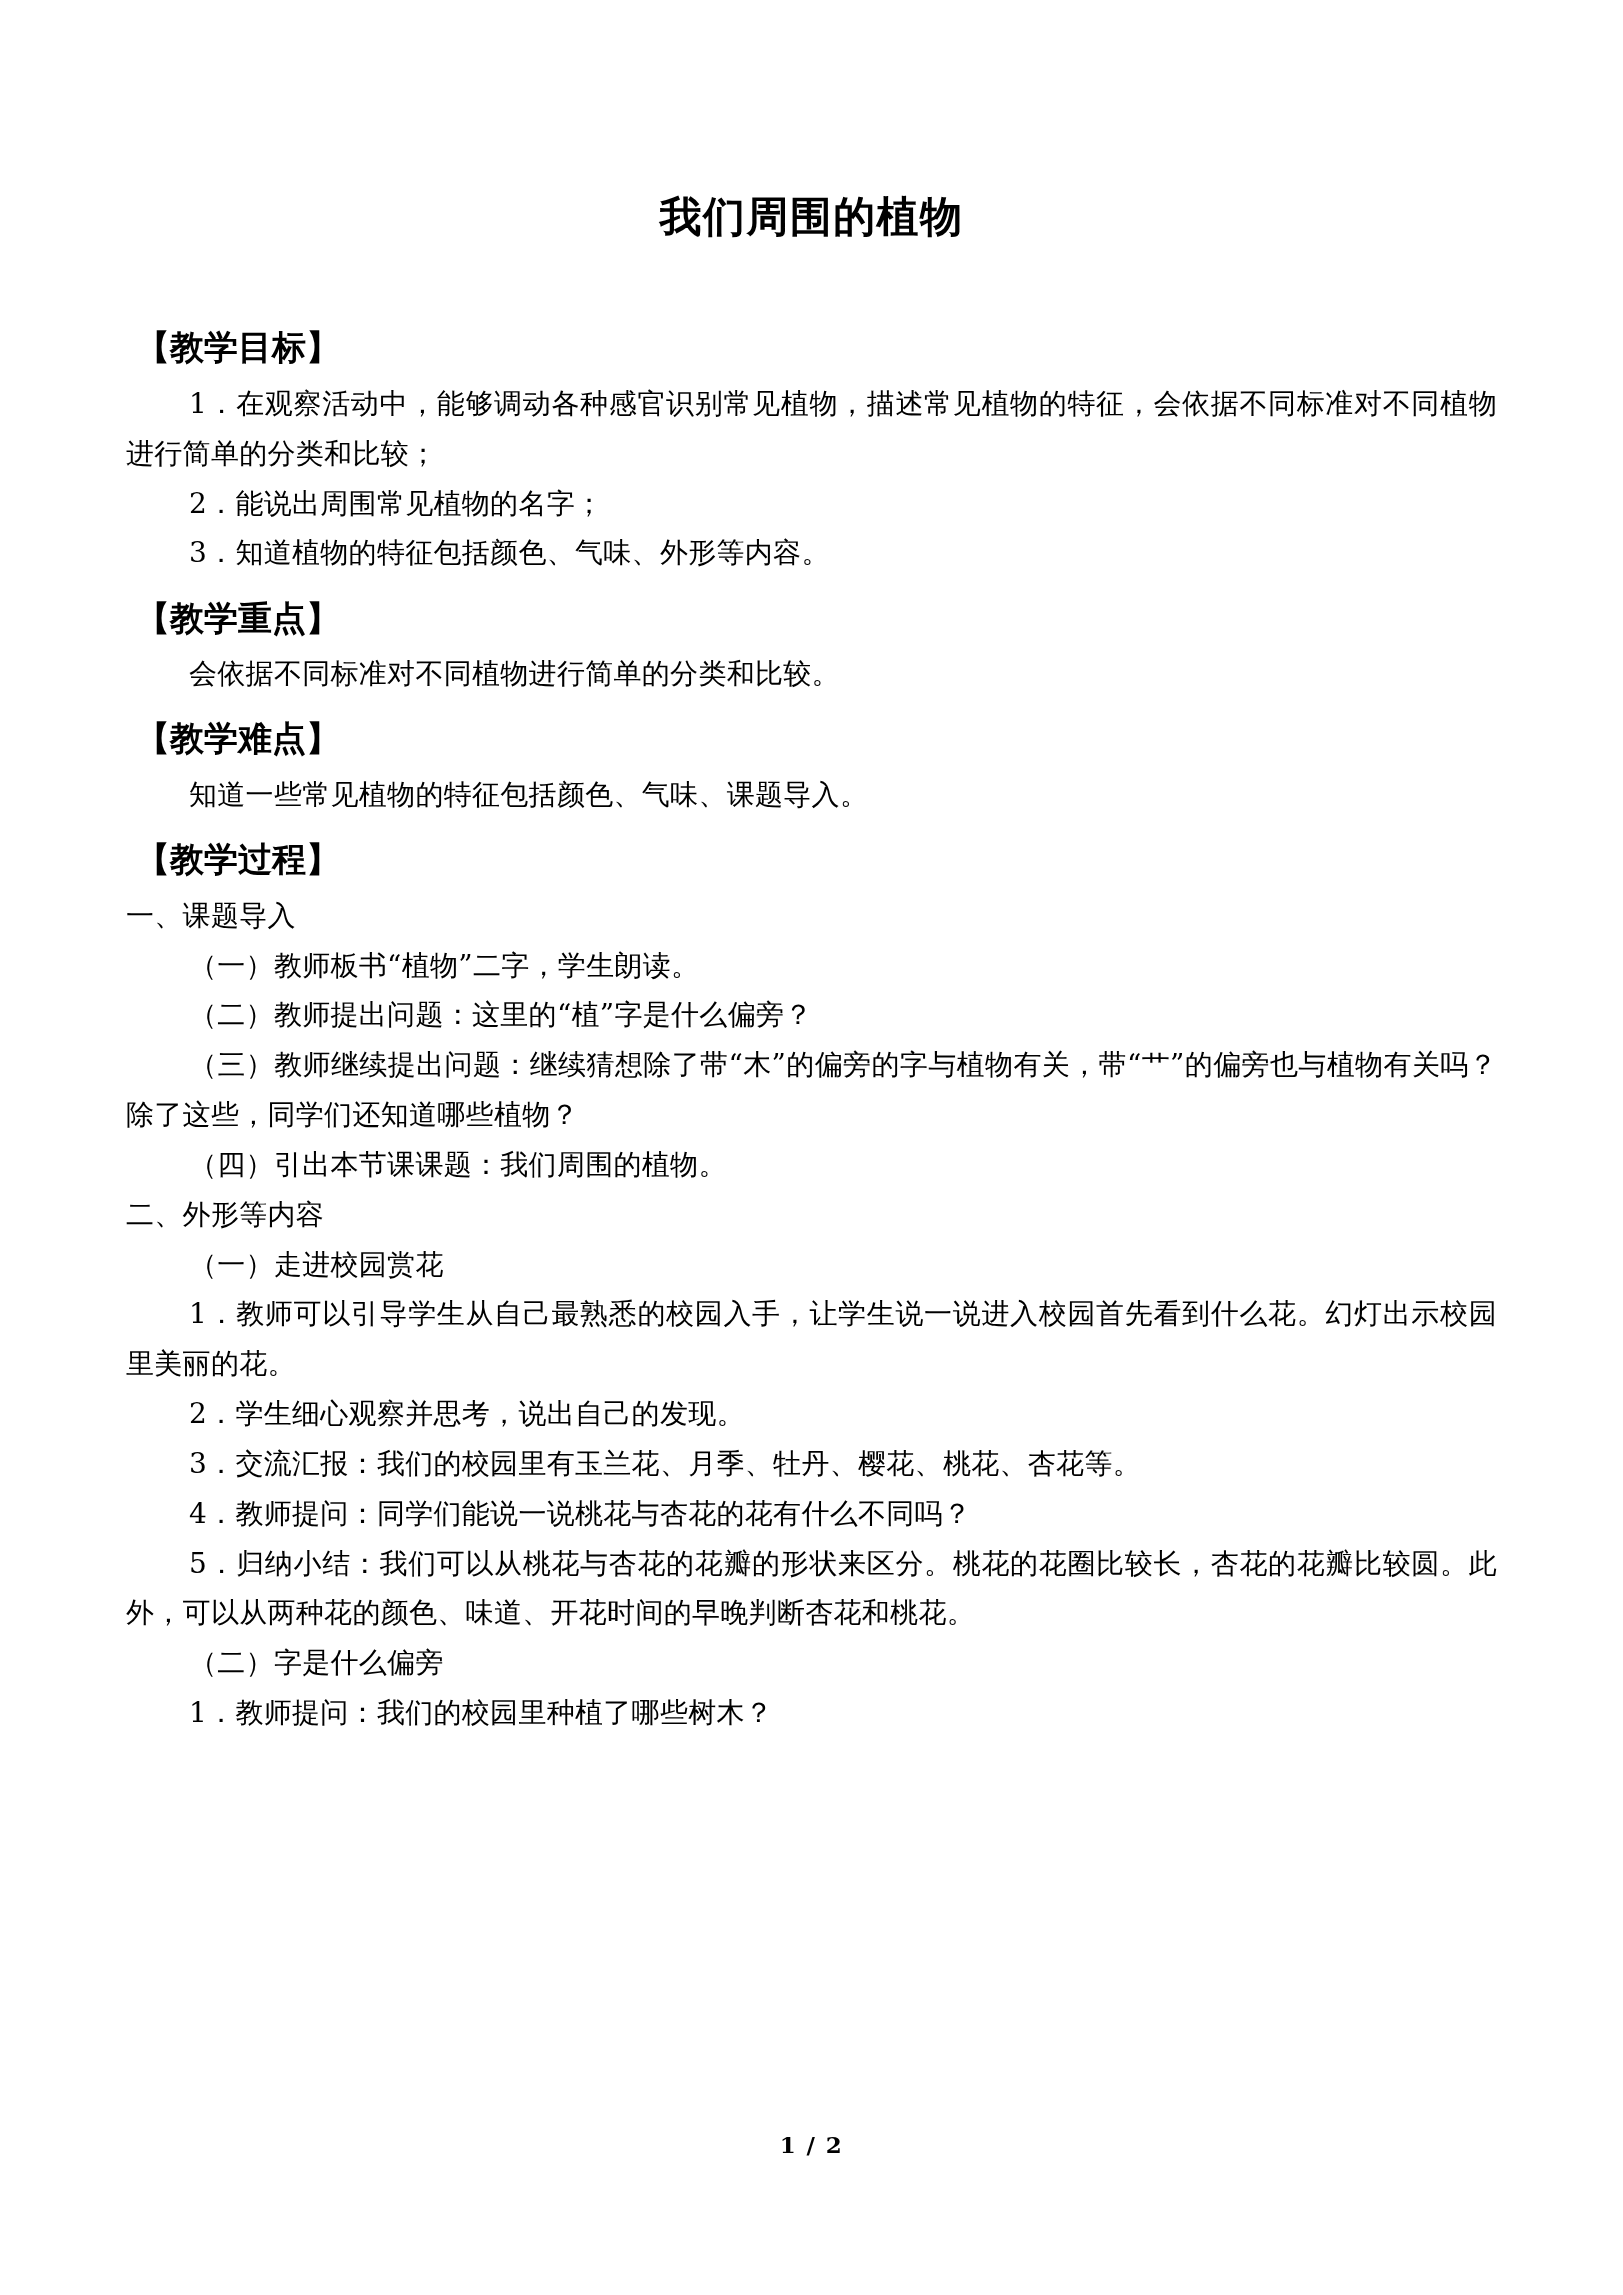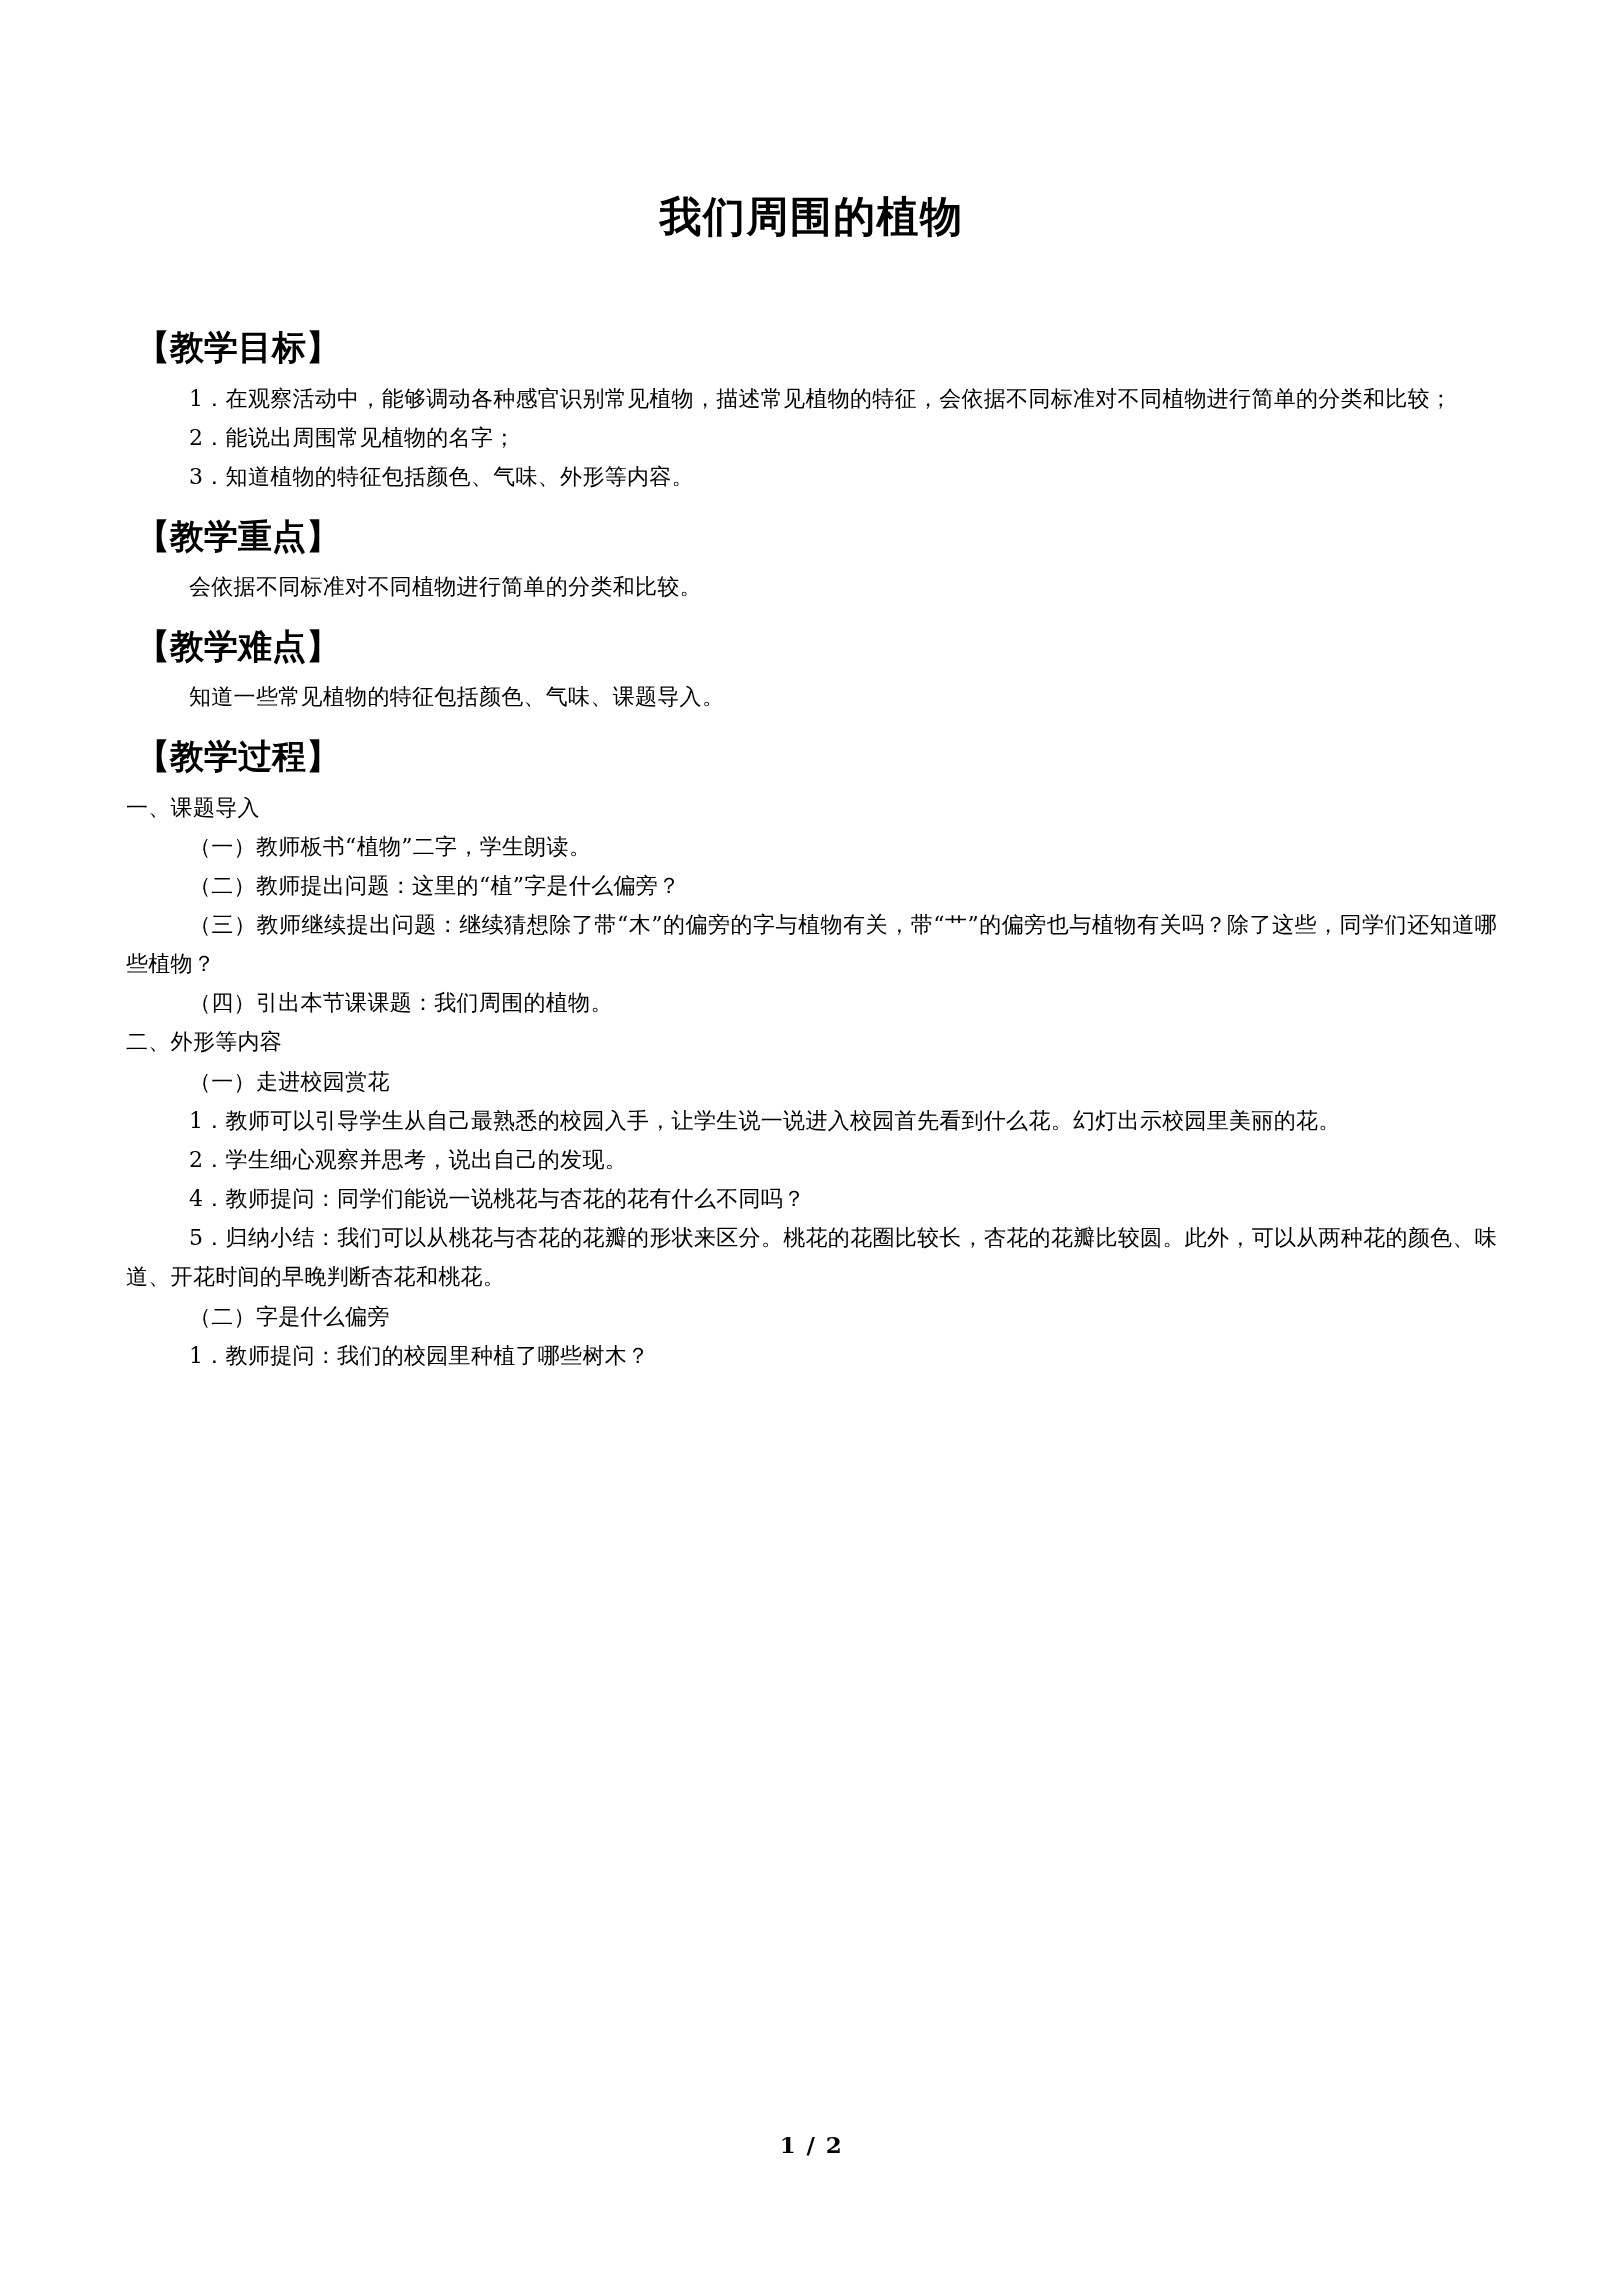--- a/index.html
+++ b/index.html
@@ -43,21 +43,21 @@
     font-size: 34px;
     line-height: 1.22;
     letter-spacing: 0px;
     margin: 10px;
     padding: 0;
     white-space: nowrap;
   }
 
   .para {
     font-family: "DejaVu Serif", "Liberation Serif", serif;
-    font-size: 22px;
+    font-size: 28px;
     line-height: 1.78;
     letter-spacing: 0.3px;
     margin: 0;
     padding: 0;
     text-align: justify;
     text-justify: inter-ideograph;
   }
 
   .indent2 {
     text-indent: 63px;
@@ -117,20 +117,21 @@
   <p class="para noindent">一、课题导入</p>
   <p class="para indent2">（一）教师板书“植物”二字，学生朗读。</p>
   <p class="para indent2">（二）教师提出问题：这里的“植”字是什么偏旁？</p>
   <p class="para indent2">（三）教师继续提出问题：继续猜想除了带“木”的偏旁的字与植物有关，带“艹”的偏旁也与植物有关吗？除了这些，同学们还知道哪些植物？</p>
   <p class="para indent2">（四）引出本节课课题：我们周围的植物。</p>
 
   <p class="para noindent">二、外形等内容</p>
   <p class="para indent2">（一）走进校园赏花</p>
   <p class="para indent2">1．教师可以引导学生从自己最熟悉的校园入手，让学生说一说进入校园首先看到什么花。幻灯出示校园里美丽的花。</p>
   <p class="para indent2">2．学生细心观察并思考，说出自己的发现。</p>
+  <p class="para indent2">3．交流汇报：我们的校园里有玉兰花、月季、牡丹、樱花、桃花、杏花等。</p>
   <p class="para indent2">4．教师提问：同学们能说一说桃花与杏花的花有什么不同吗？</p>
   <p class="para indent2">5．归纳小结：我们可以从桃花与杏花的花瓣的形状来区分。桃花的花圈比较长，杏花的花瓣比较圆。此外，可以从两种花的颜色、味道、开花时间的早晚判断杏花和桃花。</p>
   <p class="para indent2">（二）字是什么偏旁</p>
   <p class="para indent2">1．教师提问：我们的校园里种植了哪些树木？</p>
 
 </div>
 
 <div class="footer">1 / 2</div>
 
 

